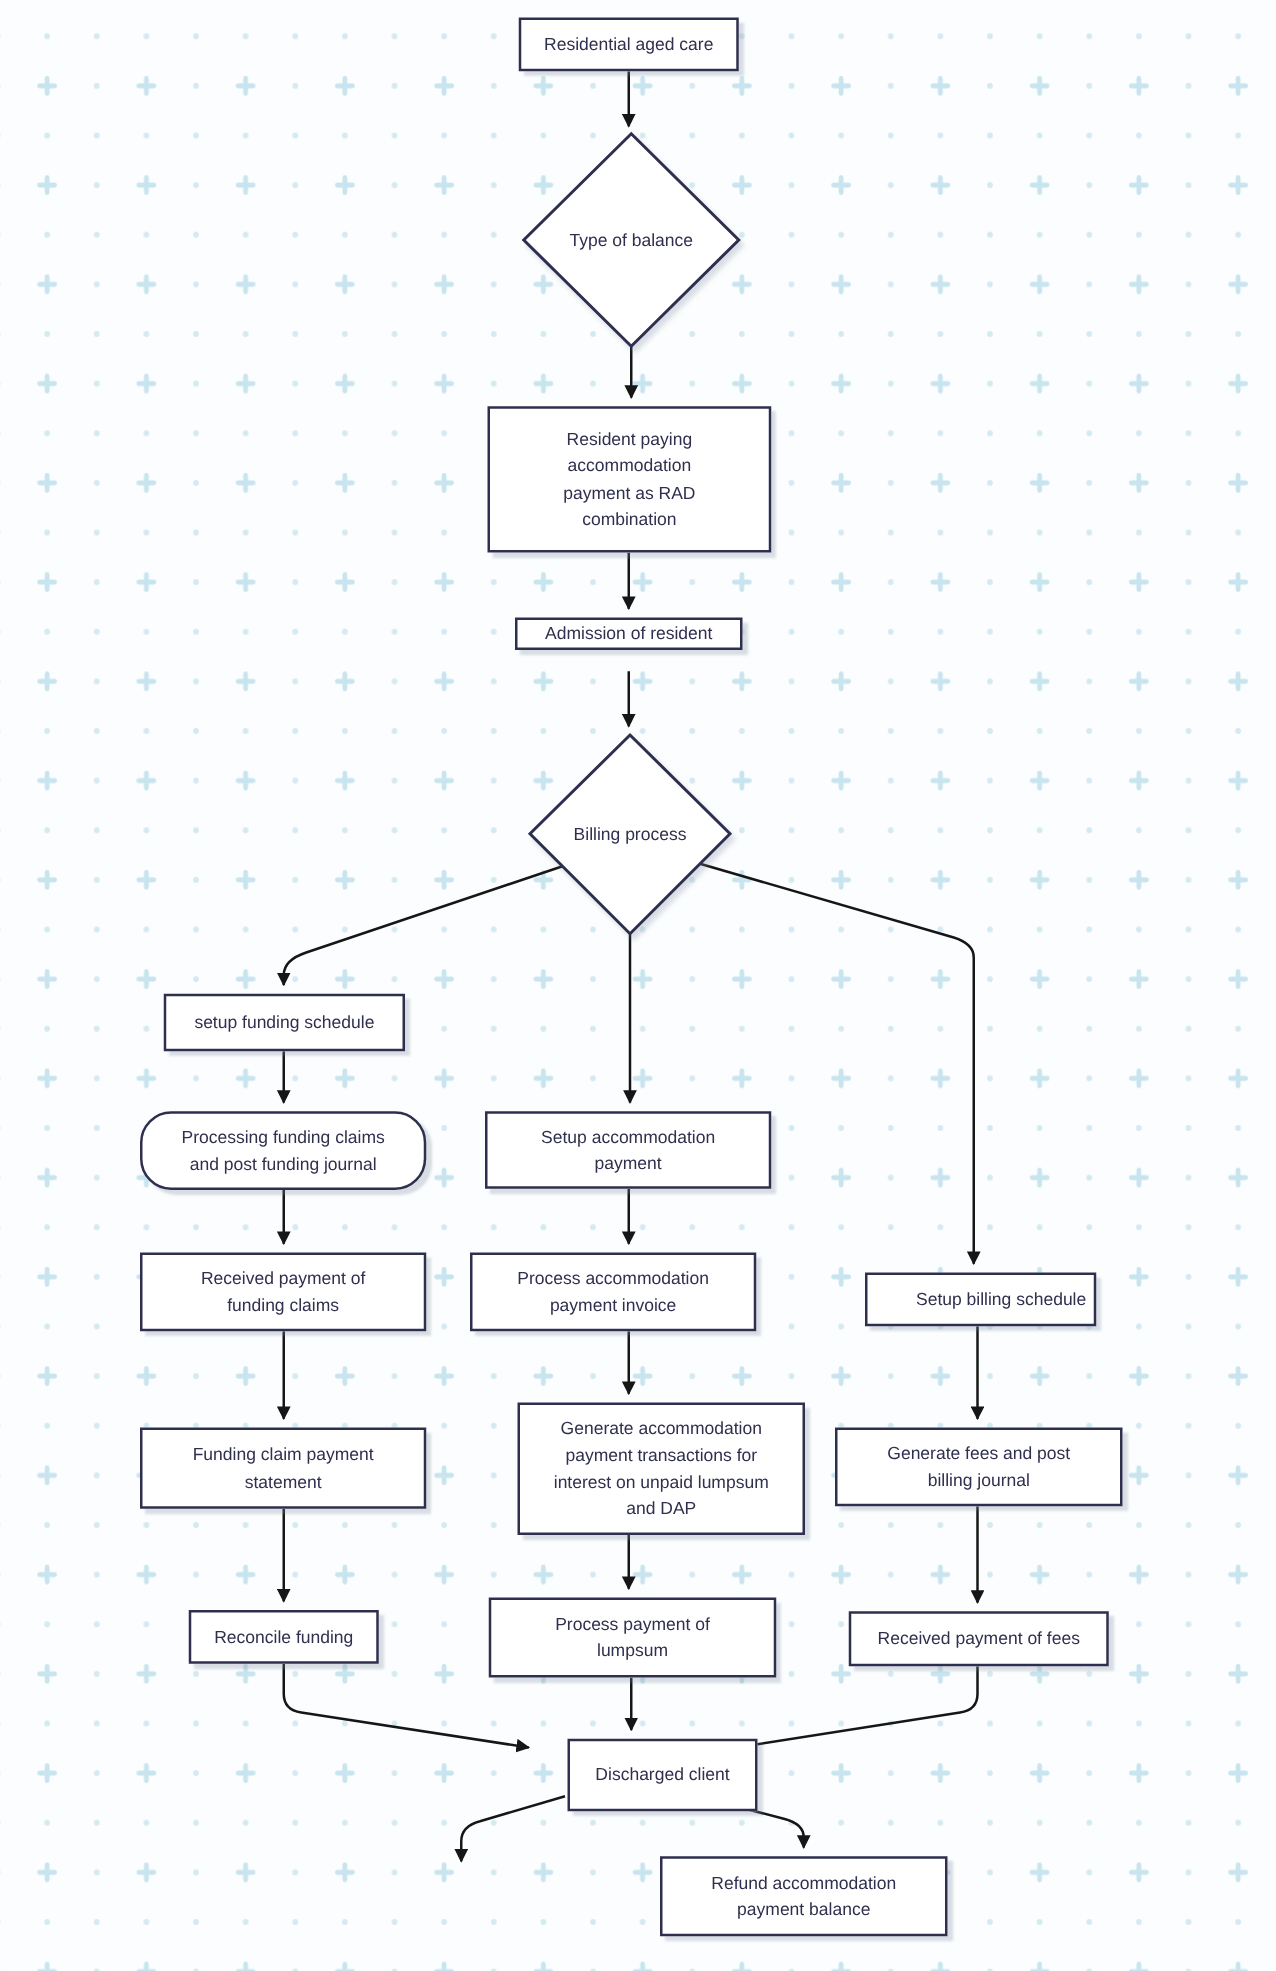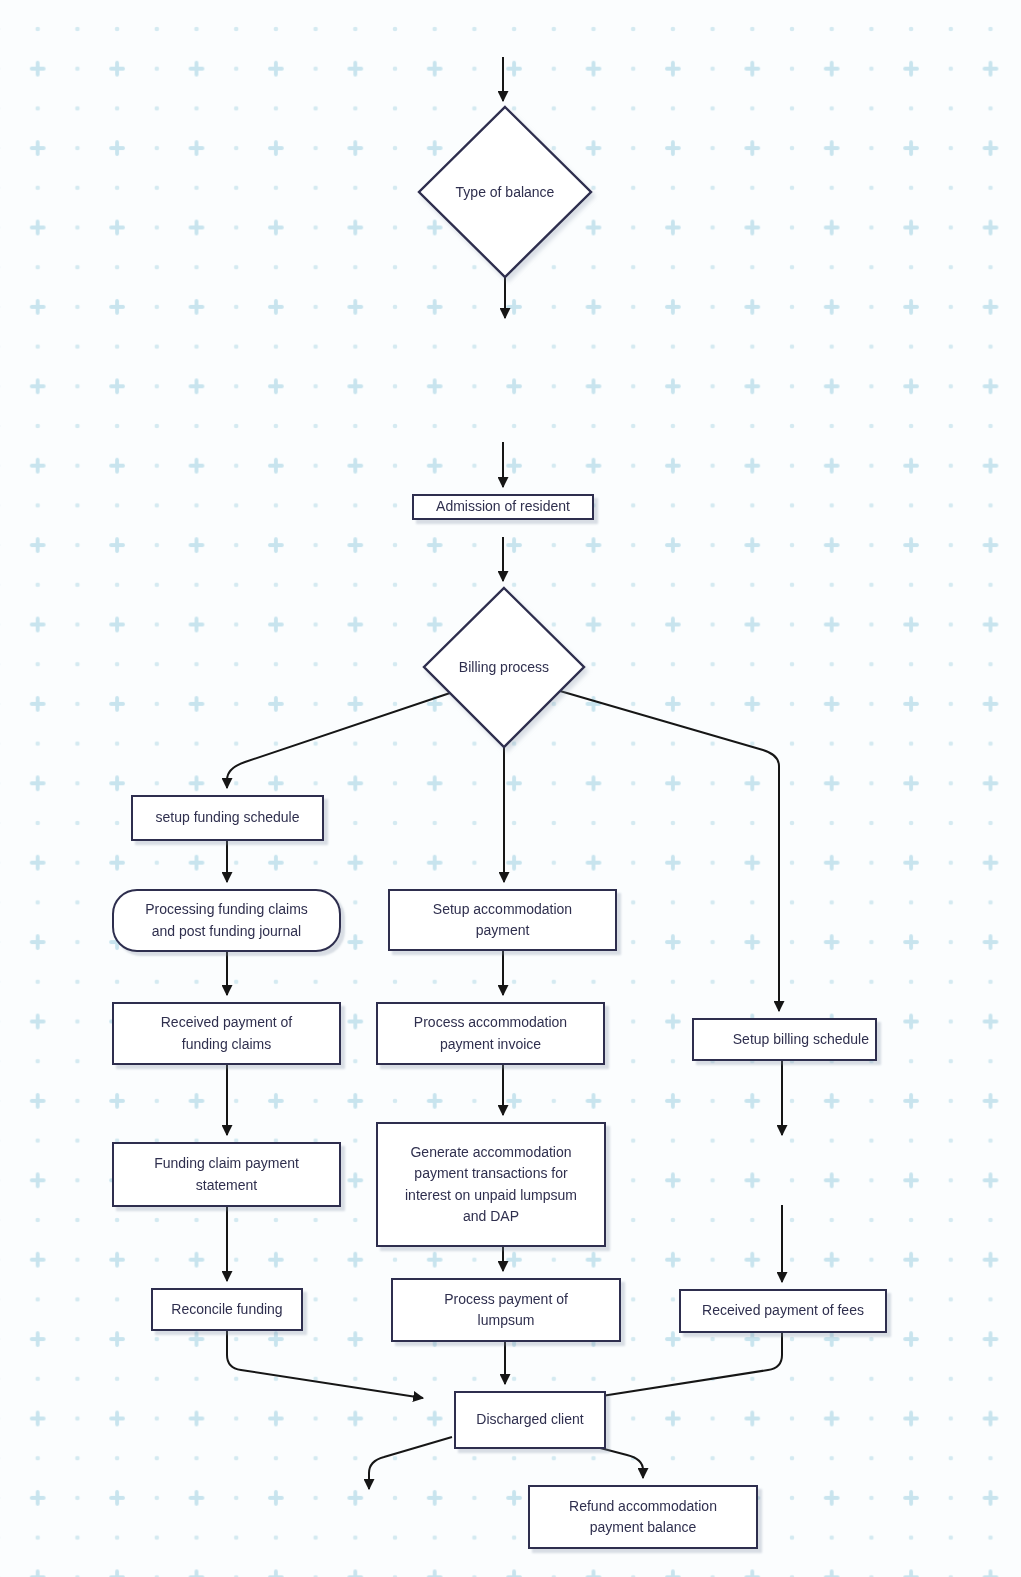--- a/index.html
+++ b/index.html
@@ -87,21 +87,27 @@
     <path class="edge" d="M452,1437 L384,1457 Q369,1461 369,1473 L369,1489" marker-end="url(#arrow)"></path>
     <path class="edge" d="M558,1437 L627,1455 Q643,1459 643,1470 L643,1478" marker-end="url(#arrow)"></path>
 
     <polygon class="diamond" points="505,107 591,192 505,277 419,192"></polygon>
     <polygon class="diamond" points="504,588 584,667 504,747 424,667"></polygon>
   </svg>
 
   <div class="diamond-label" style="left:425px;top:170px;width:160px;height:44px;">Type of balance</div>
   <div class="diamond-label" style="left:424px;top:645px;width:160px;height:44px;">Billing process</div>
 
+  <div class="node" style="left:415px;top:14px;width:176px;height:43px;">
+    <span class="lbl">Residential aged care</span>
+    </div>
 
+  <div class="node" style="left:390px;top:325px;width:227px;height:117px;">
+    <span class="lbl" style="max-width:150px;">Resident paying accommodation payment as RAD combination</span>
+    </div>
 
   <div class="node" style="left:412px;top:494px;width:182px;height:26px;">
     <span class="lbl">Admission of resident</span>
     </div>
 
   <div class="node" style="left:131px;top:795px;width:193px;height:46px;">
     <span class="lbl">setup funding schedule</span>
     </div>
 
   <div class="node" style="left:112px;top:889px;width:229px;height:63px;border-radius:25px;">
@@ -121,32 +127,35 @@
     </div>
 
   <div class="node" style="left:388px;top:889px;width:229px;height:62px;">
     <span class="lbl" style="max-width:180px;">Setup accommodation payment</span>
     </div>
 
   <div class="node" style="left:376px;top:1002px;width:229px;height:63px;">
     <span class="lbl" style="max-width:195px;">Process accommodation payment invoice</span>
     </div>
 
-  <div class="node" style="left:376px;top:1122px;width:230px;height:125px;">
+  <div class="node" style="left:414px;top:1122px;width:230px;height:106px;">
     <span class="lbl" style="max-width:206px;">Generate accommodation payment transactions for interest on unpaid lumpsum and DAP</span>
     </div>
 
   <div class="node" style="left:391px;top:1278px;width:230px;height:64px;">
     <span class="lbl" style="max-width:160px;">Process payment of lumpsum</span>
     </div>
 
   <div class="node" style="left:692px;top:1018px;width:185px;height:43px;justify-content:flex-end;">
     <span class="lbl">Setup billing schedule</span>
     </div>
 
+  <div class="node" style="left:668px;top:1142px;width:230px;height:63px;">
+    <span class="lbl" style="max-width:185px;">Generate fees and post billing journal</span>
+    </div>
 
   <div class="node" style="left:679px;top:1289px;width:208px;height:44px;">
     <span class="lbl">Received payment of fees</span>
     </div>
 
   <div class="node" style="left:454px;top:1391px;width:152px;height:58px;">
     <span class="lbl">Discharged client</span>
     </div>
 
 

